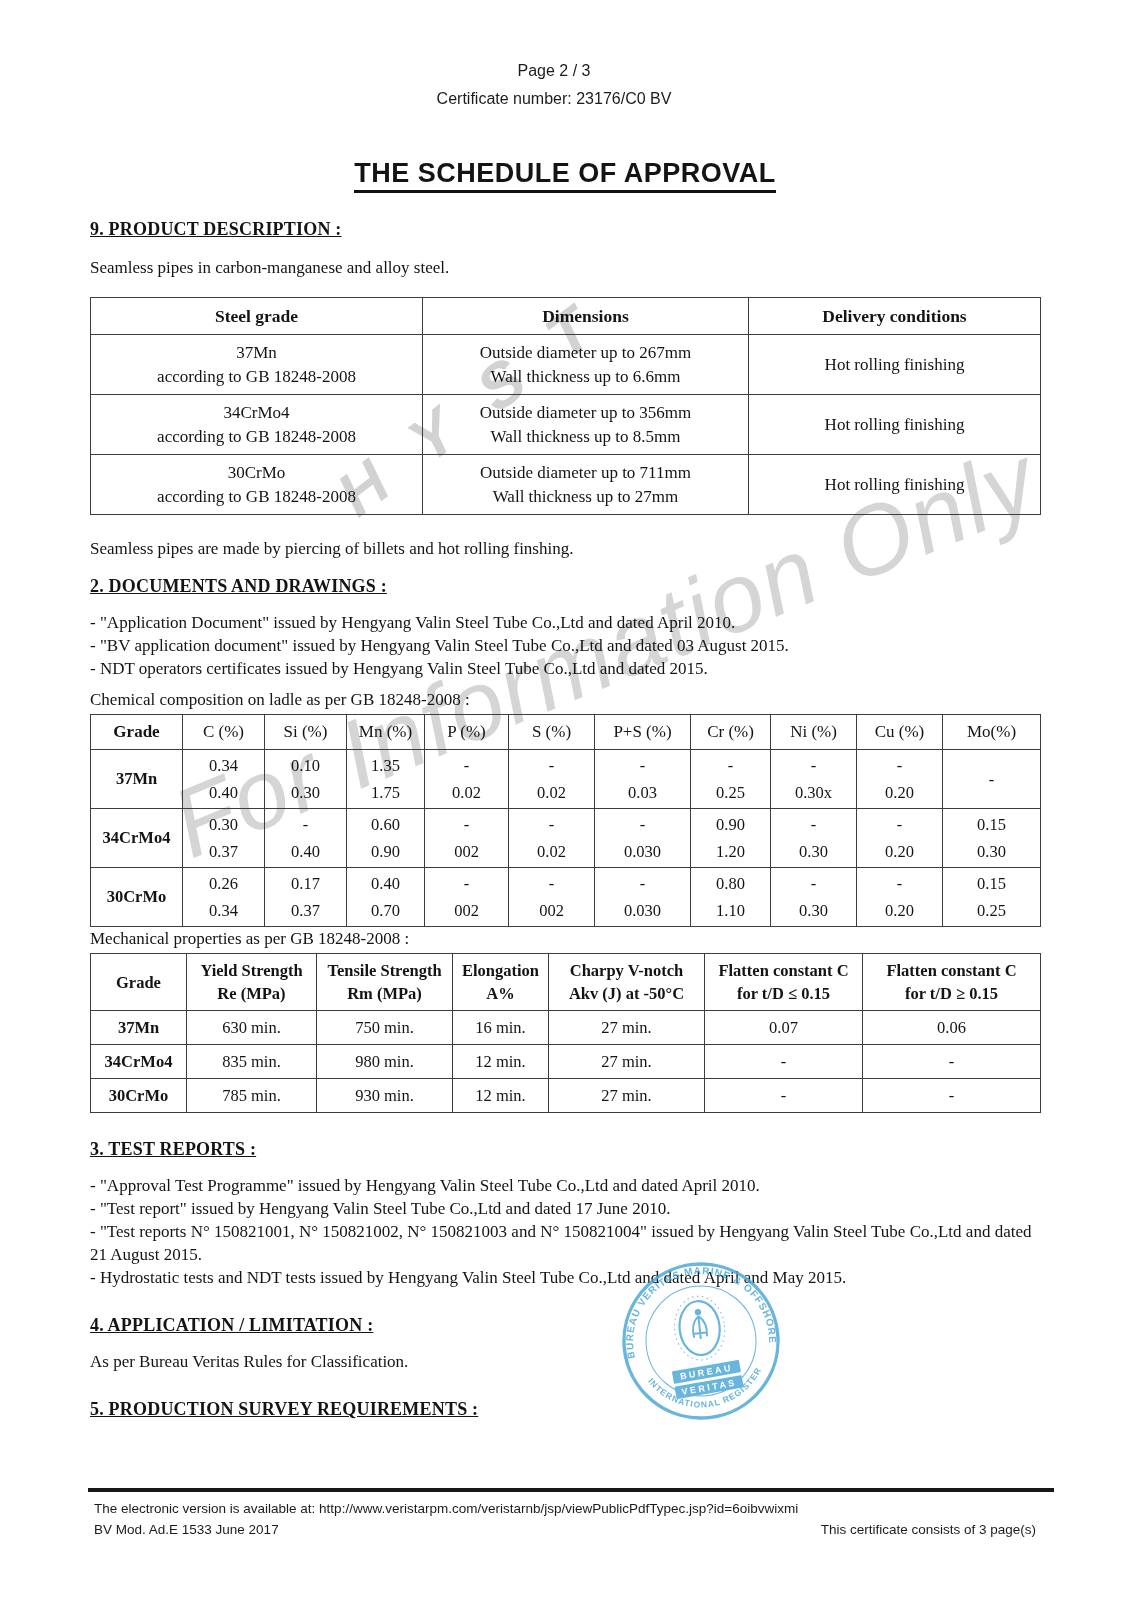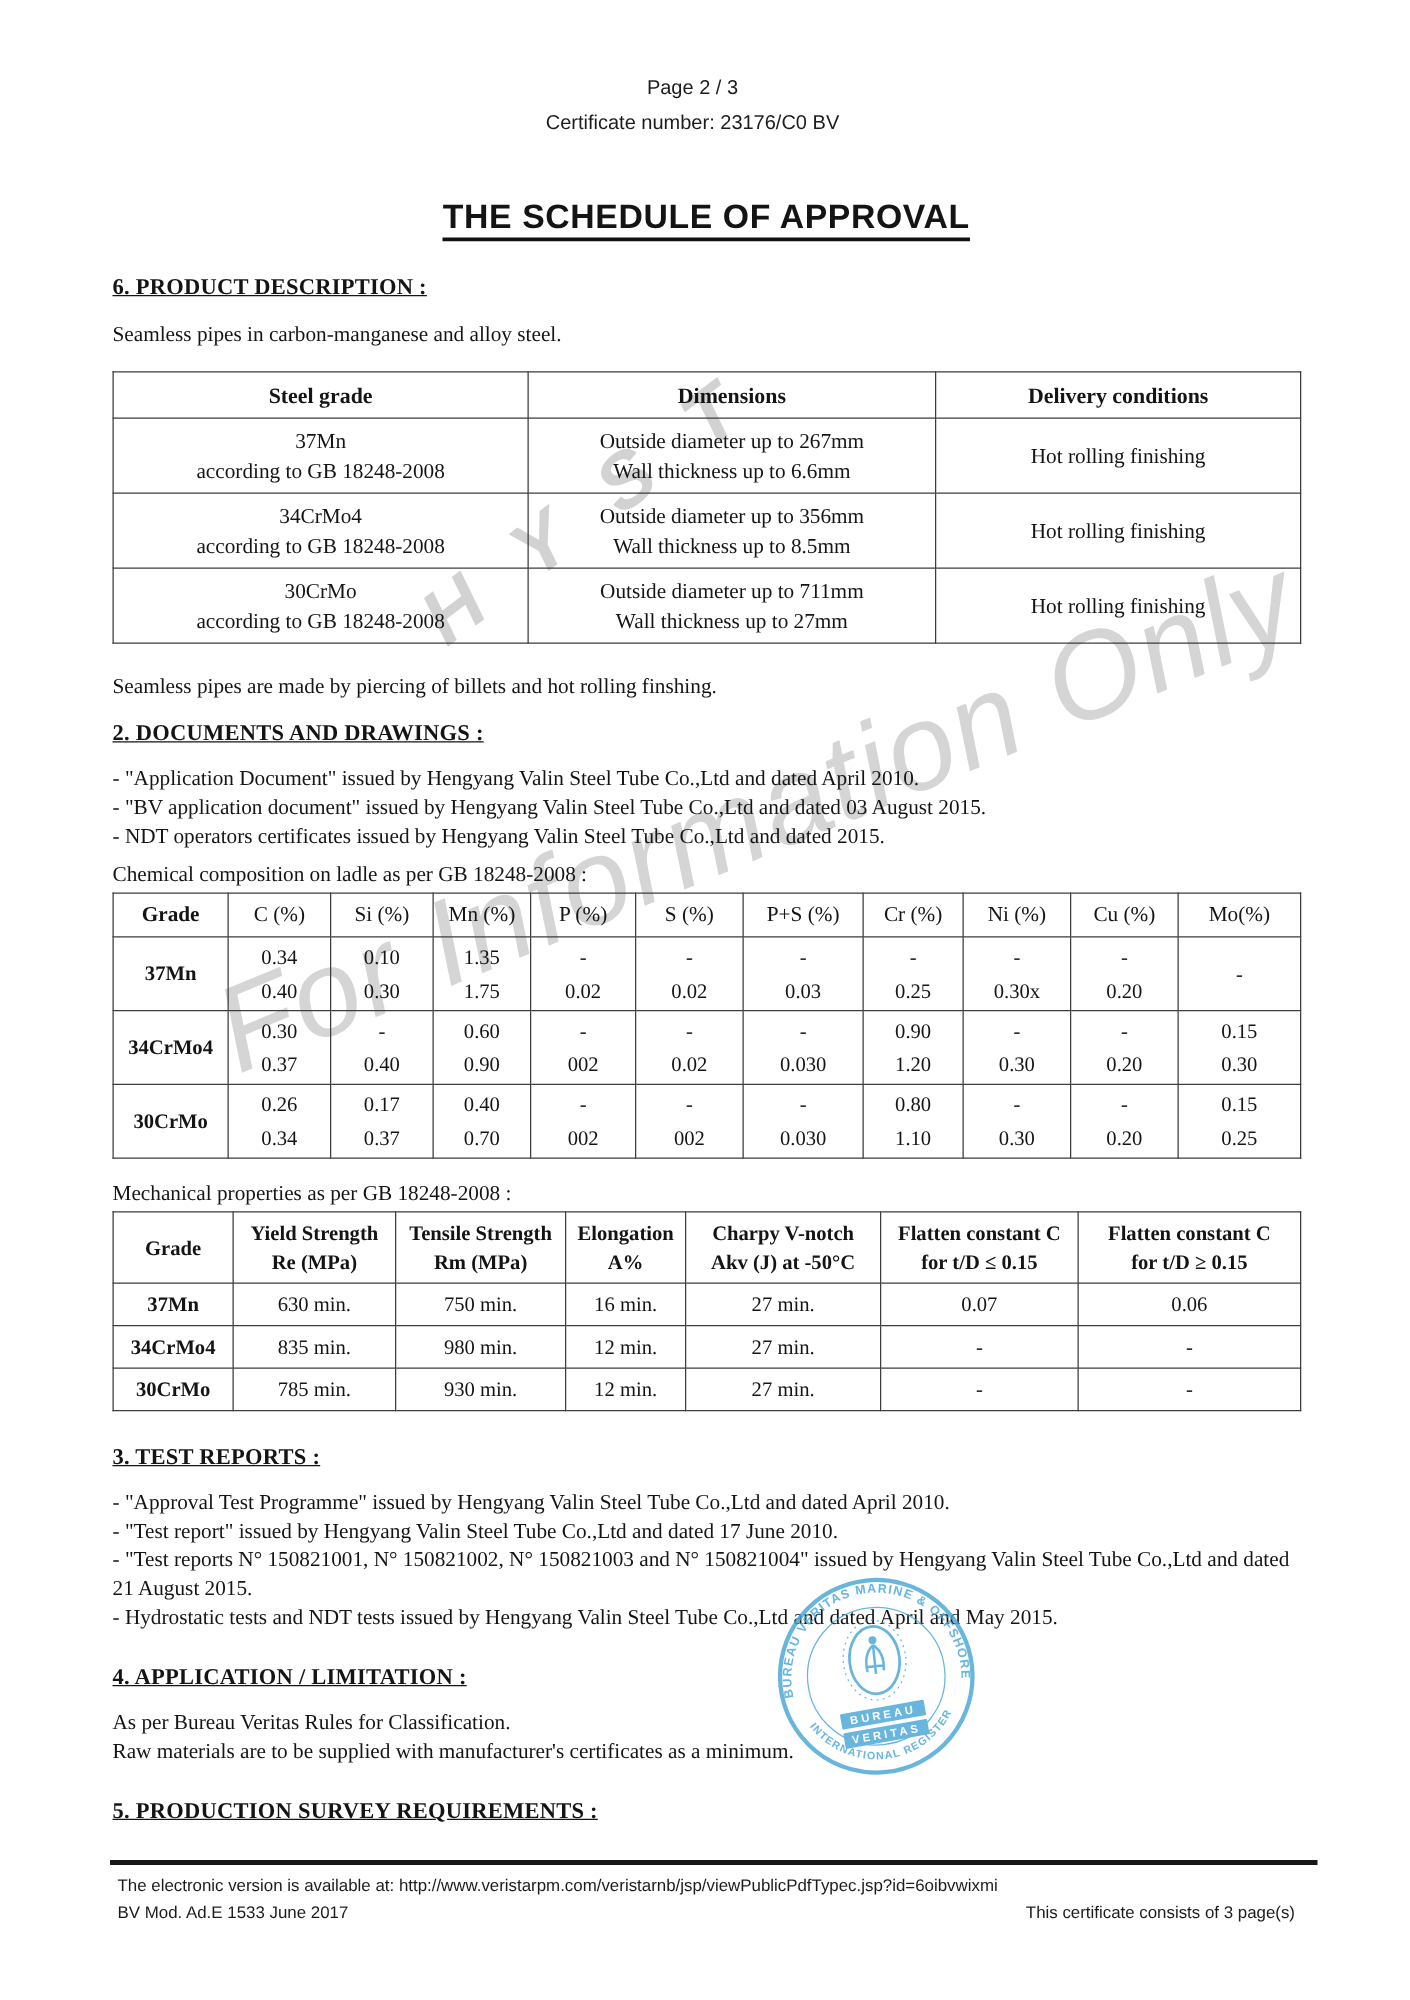--- a/index.html
+++ b/index.html
@@ -23,21 +23,21 @@
   .h2{margin-top:16px}
   .h3{margin-top:26px}
   .h4{margin-top:26px}
   .h5{margin-top:26px}
 
   .body-line{font-size:17px;line-height:23px}
   .intro{margin-top:16px}
   .note{margin-top:22px}
   .doc-list{margin-top:14px}
   .caption-chem{margin-top:8px}
-  .caption-mech{margin-top:16px}
+  .caption-mech{}
   .list-3{margin-top:14px}
   .para-just{margin-top:16px;text-align:justify}
 
   
   table{border-collapse:collapse;table-layout:fixed;width:950px;background:transparent}
   td,th{border:1px solid #3d3d3d;text-align:center;vertical-align:middle;
         font-size:17px;padding:0 3px;overflow:hidden}
   .t1{margin-top:18px;border:1.5px solid #333}
   .t1 th{height:36px;font-size:17.5px}
   .t1 td{height:59px}
@@ -84,21 +84,21 @@
 
   <div class="hdr">
     <div class="hdr-line1">Page 2 / 3</div>
     <div>Certificate number: 23176/C0 BV</div>
   </div>
 
   <div class="title-wrap">
     <span class="title">THE SCHEDULE OF APPROVAL</span>
   </div>
 
-  <div class="sec h1">6. PRODUCT DESCRIPTION :</div>
+  <div class="sec h1">9. PRODUCT DESCRIPTION :</div>
   <div class="body-line intro">Seamless pipes in carbon-manganese and alloy steel.</div>
 
   <table class="t1">
     <colgroup>
         <col style="width:332px">
         <col style="width:326px">
         <col style="width:292px">
       </colgroup>
     <tbody>
         <tr>
@@ -387,21 +387,20 @@
   <div class="list-3">
     <div class="body-line">- "Approval Test Programme" issued by Hengyang Valin Steel Tube Co.,Ltd and dated April 2010.</div>
     <div class="body-line">- "Test report" issued by Hengyang Valin Steel Tube Co.,Ltd and dated 17 June 2010.</div>
     <div class="body-line">- "Test reports N° 150821001, N° 150821002, N° 150821003 and N° 150821004" issued by Hengyang Valin Steel Tube Co.,Ltd and  dated 21 August 2015.</div>
     <div class="body-line">- Hydrostatic tests and NDT tests issued by Hengyang Valin Steel Tube Co.,Ltd  and dated April and May 2015.</div>
   </div>
 
   <div class="sec h4">4. APPLICATION / LIMITATION :</div>
   <div class="list-3">
     <div class="body-line">As per Bureau Veritas Rules for Classification.</div>
-    <div class="body-line">Raw materials are to be supplied with manufacturer's certificates as a minimum.</div>
   </div>
 
   <div class="sec h5">5. PRODUCTION SURVEY REQUIREMENTS :</div>
 
 </div>
 
 <svg class="stamp" width="170" height="170" viewBox="-85 -85 170 170">
   <g transform="rotate(-6)" opacity="0.82">
     <circle r="77" fill="none" stroke-width="3.4" stroke="#47a5d6"></circle>
     <circle r="55" fill="none" stroke-width="1" stroke="#47a5d6"></circle>

